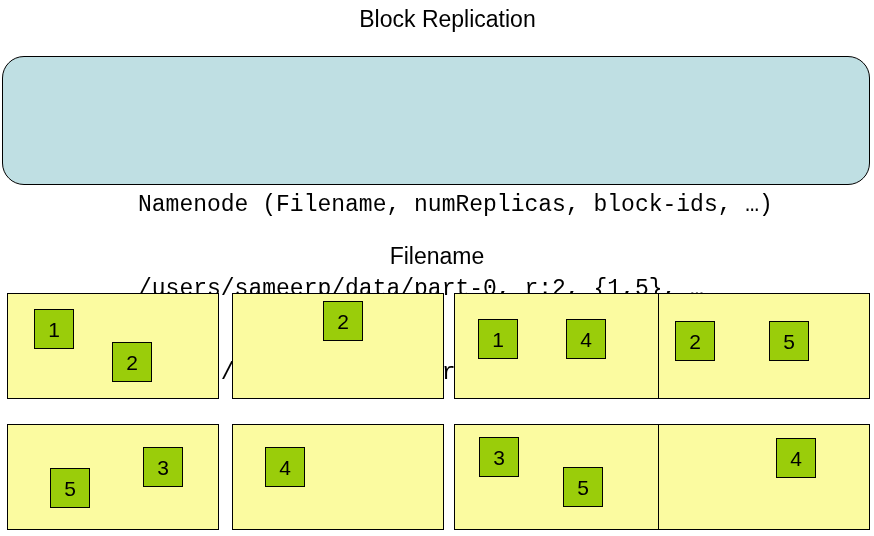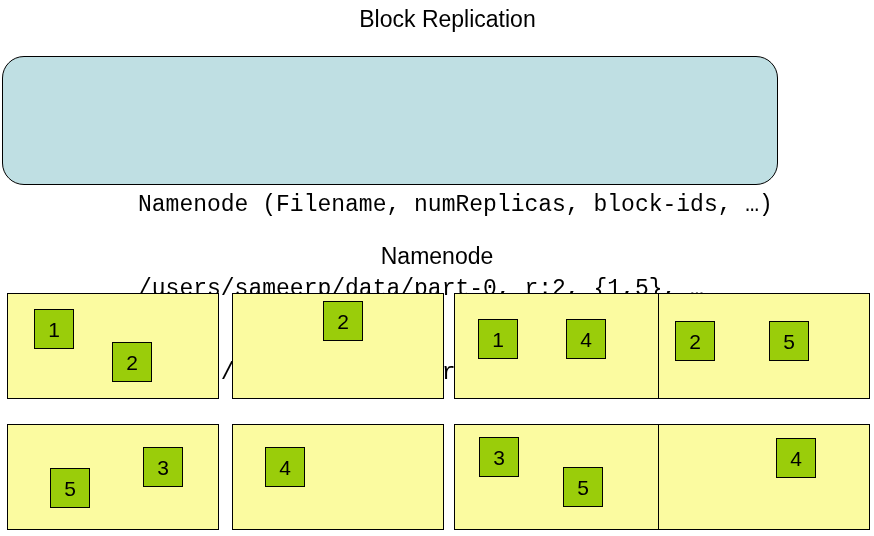--- a/index.html
+++ b/index.html
@@ -35,21 +35,21 @@
     letter-spacing: 0px;
     white-space: nowrap;
     margin-left: 12px;
   }
 
   
   .namenode-box {
     position: absolute;
     left: 2px;
     top: 56px;
-    width: 776px;
+    width: 868px;
     height: 129px;
     box-sizing: border-box;
     background: #bfdfe3;
     border: 1.5px solid #000000;
     border-radius: 22px;
     font-family: Liberation Mono, monospace;
   }
   .namenode-text {
     position: absolute;
     left: 135px;
@@ -109,21 +109,21 @@
   <div class="title">Block Replication</div>
 
   <div class="namenode-box">
     <div class="namenode-text">
       <span class="namenode-line">Namenode (Filename, numReplicas, block-ids, …)</span>
       <span class="namenode-line">/users/sameerp/data/part-0, r:2, {1,5}, …</span>
       <span class="namenode-line">/users/sameerp/data/part-1, r:3, {2,4,5}, …</span>
     </div>
   </div>
 
-  <div class="datanodes-label">Namenode</div>
+  <div class="datanodes-label">Filename</div>
 
   <div id="datanode-layer">
       <div class="datanode" style="left: 7px; top: 293px; width: 212px; height: 106px;">
         <div class="block" style="left: 26px; top: 15px;">1</div>
         <div class="block" style="left: 104px; top: 48px;">2</div>
       </div>
       <div class="datanode" style="left: 232px; top: 293px; width: 212px; height: 106px;">
         <div class="block" style="left: 90px; top: 7px;">2</div>
       </div>
       <div class="datanode" style="left: 454px; top: 293px; width: 212px; height: 106px;">

